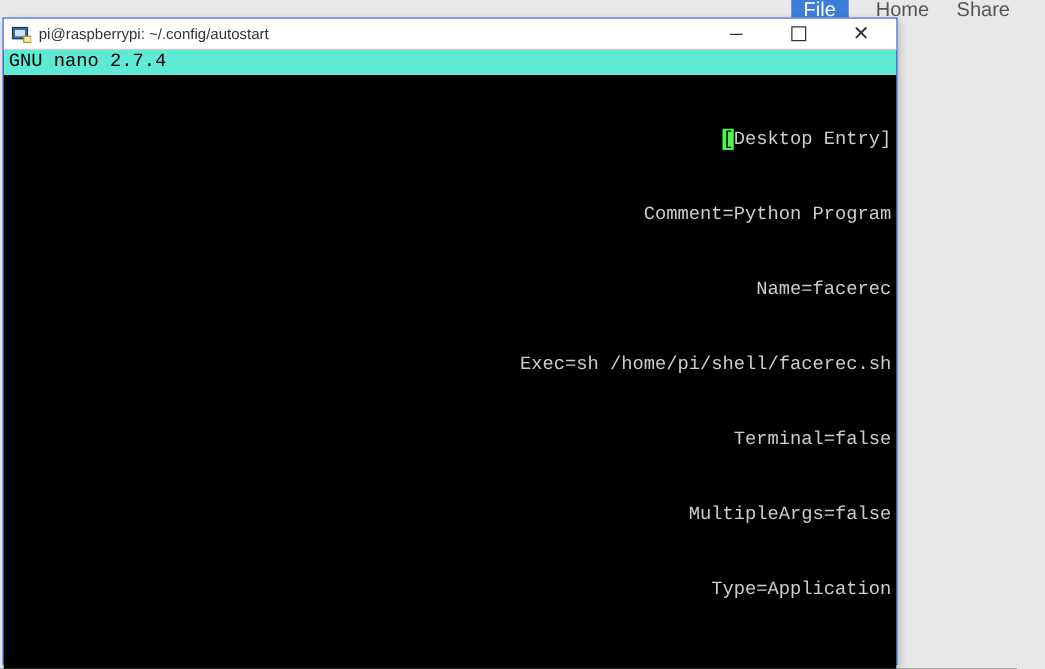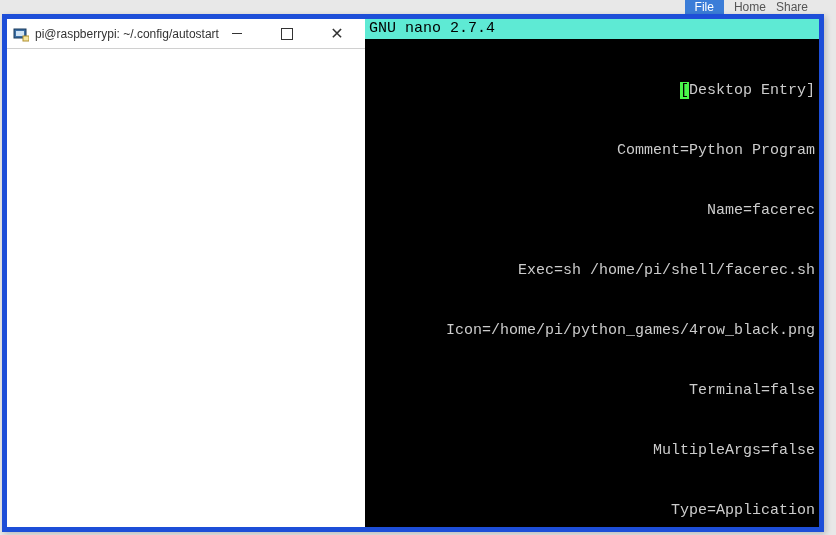--- a/index.html
+++ b/index.html
@@ -9,36 +9,37 @@
   background: #e8e8e8;
   font-family: "Consolas", "Courier New", monospace;
   overflow: hidden;
   position: relative;
 }
 .bg-tabs {
   position: absolute;
   top: 0; right: 0;
   height: 14px;
   display: flex;
-  gap: 10px;
+  gap: 22px;
   font-family: sans-serif;
-  font-size: 12px;
+  font-size: 16px;
   color: #555;
   padding-right: 28px;
 }
 .bg-tab-file { background:#3b7dd8; color:#fff; padding:0 10px; }
 .window {
   position: absolute;
   left: 2px; top: 14px;
-  width: 822px;
+  width: 716px;
   height: 518px;
   background: #fff;
-  border: 5px solid #1d4ed8;
+  border: 1px solid #1d4ed8;
   box-shadow: 2px 2px 6px rgba(0,0,0,0.2);
   display: flex;
+  flex-direction: column;
 }
 .titlebar {
   height: 30px;
   background: #fff;
   border-bottom: 1px solid #d0d0d0;
   display: flex;
   align-items: center;
   padding: 0 6px;
 }
 .titlebar-icon {
@@ -126,21 +127,20 @@
   <div class="terminal">
     <div class="nano-header">
       <span class="left">GNU nano 2.7.4</span>
     </div>
 
     <div class="term-body">
       <div class="term-line"><span class="cursor">[</span><span>Desktop Entry]</span></div>
       <div class="term-line">Comment=Python Program</div>
       <div class="term-line">Name=facerec</div>
       <div class="term-line">Exec=sh /home/pi/shell/facerec.sh</div>
-      <div class="term-line">Icon=/home/pi/python_games/4row_black.png</div>
       <div class="term-line">Terminal=false</div>
       <div class="term-line">MultipleArgs=false</div>
       <div class="term-line">Type=Application</div>
       
       
     </div>
 
   </div>
 </div>
 

